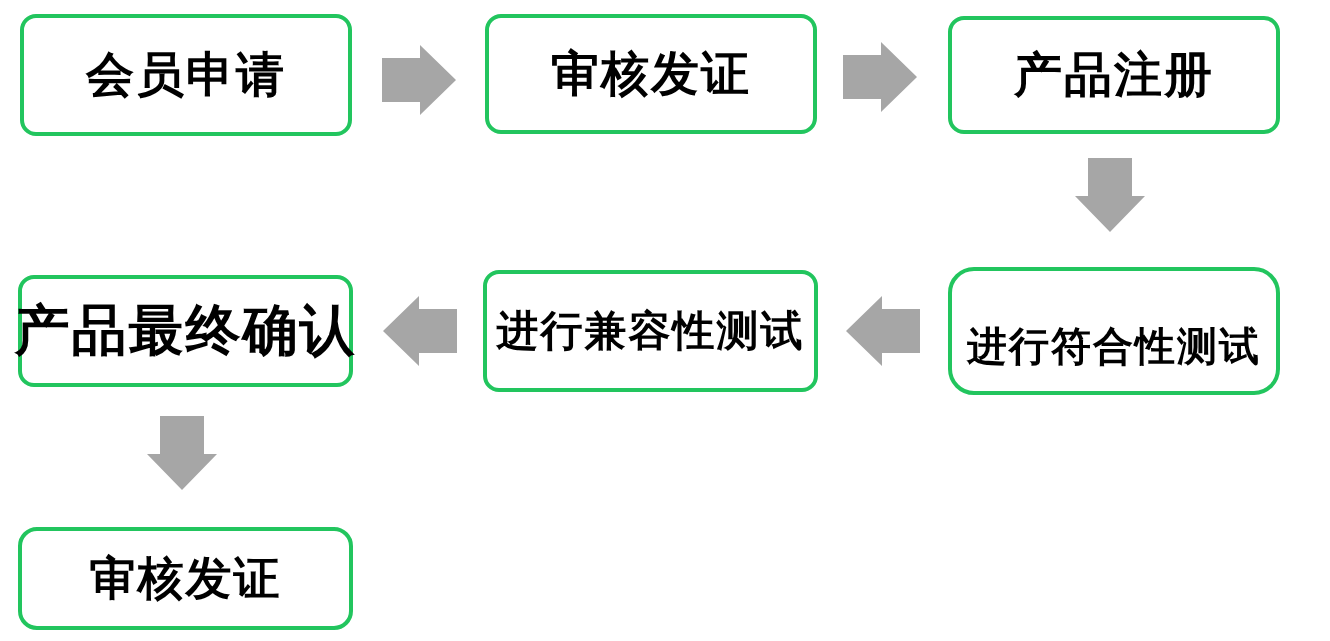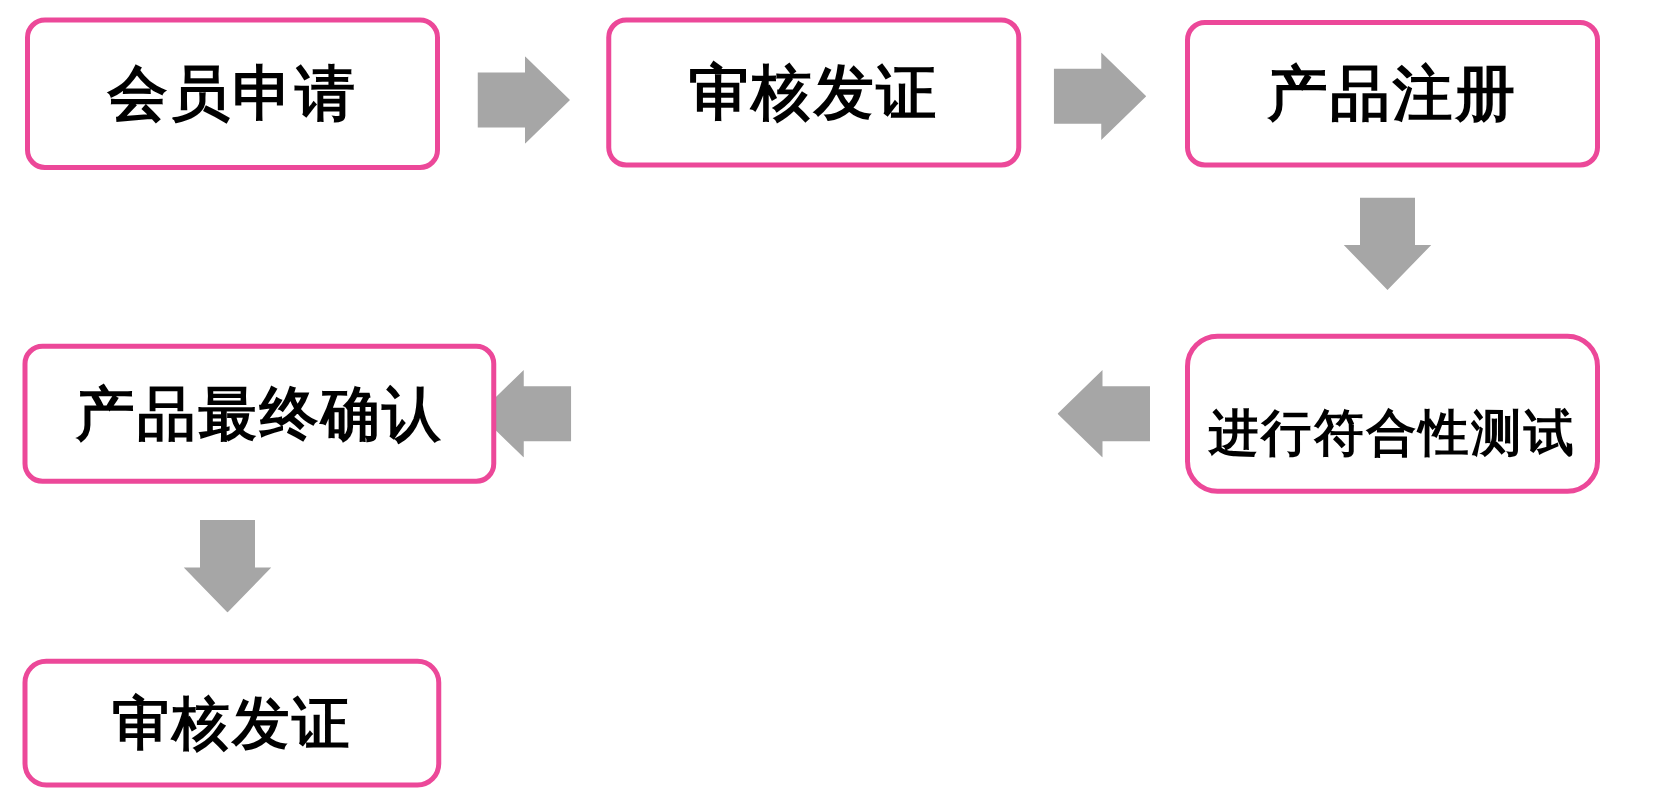--- a/index.html
+++ b/index.html
@@ -12,21 +12,21 @@
     width: 1330px;
     height: 641px;
     background: #ffffff;
     font-family: "Liberation Sans", "DejaVu Sans", sans-serif;
     overflow: hidden;
   }
   .node {
     position: absolute;
     box-sizing: border-box;
     background: #ffffff;
-    border: 4px solid #ec4899;
+    border: 4px solid #22c55e;
     border-radius: 16px;
     display: flex;
     align-items: center;
     justify-content: center;
     font-weight: bold;
     color: #000000;
     letter-spacing: 2px;
     white-space: nowrap;
   }
   .node.text-low {
@@ -67,26 +67,29 @@
   </svg>
 
   <div class="node text-low" style="left:948px; top:267px; width:332px; height:128px; font-size:40px;border-radius:26px;">
     <span>进行符合性测试</span>
   </div>
 
   <svg class="arrow" style="left:846px; top:296px;" width="74" height="70" viewBox="0 0 74 70">
     <polygon points="74,13 36,13 36,0 0,35 36,70 36,57 74,57" fill="#a6a6a6"></polygon>
   </svg>
 
+  <div class="node" style="left:483px; top:270px; width:335px; height:122px; font-size:42px;">
+    <span>进行兼容性测试</span>
+  </div>
 
   <svg class="arrow" style="left:383px; top:296px;" width="74" height="70" viewBox="0 0 74 70">
     <polygon points="74,13 36,13 36,0 0,35 36,70 36,57 74,57" fill="#a6a6a6"></polygon>
   </svg>
 
-  <div class="node" style="left:18px; top:275px; width:379px; height:112px; font-size:47px;">
+  <div class="node" style="left:18px; top:275px; width:335px; height:112px; font-size:55px;">
     <span>产品最终确认</span>
   </div>
 
   <svg class="arrow" style="left:147px; top:416px;" width="70" height="74" viewBox="0 0 70 74">
     <polygon points="13,0 13,38 0,38 35,74 70,38 57,38 57,0" fill="#a6a6a6"></polygon>
   </svg>
 
   <div class="node" style="left:18px; top:527px; width:335px; height:103px; font-size:46px;border-radius:19px;">
     <span>审核发证</span>
   </div>

